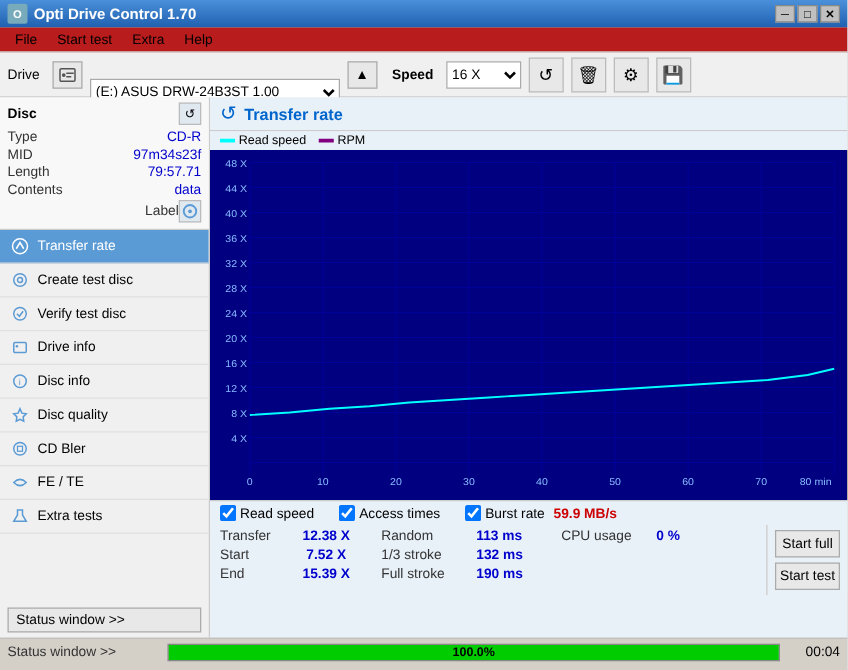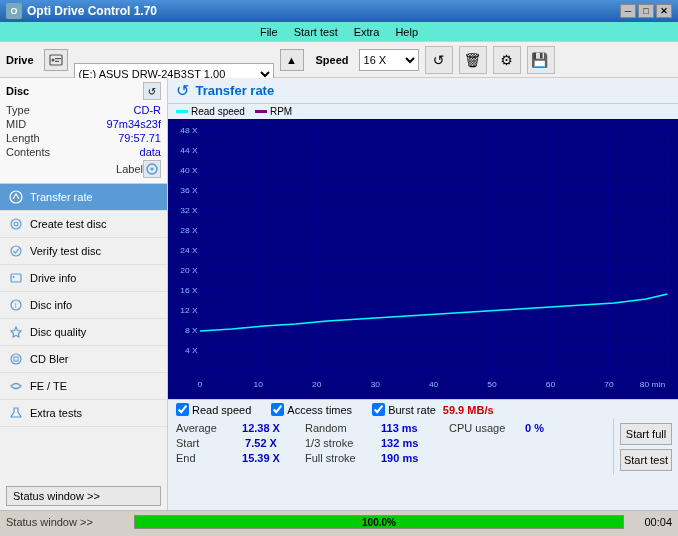--- a/index.html
+++ b/index.html
@@ -22,45 +22,44 @@
     .title-bar-buttons { display: flex; gap: 2px; }
     .title-btn {
       width: 16px; height: 14px; background: #c0c0c0;
       border: 1px solid #888; display: flex; align-items: center; justify-content: center;
       font-size: 9px; cursor: pointer; color: #000;
     }
     .title-btn.close { background: #c0c0c0; }
 
     
     .menu-bar {
-      background: #5eead4;
+      background: #b91c1c;
       height: 20px;
       display: flex;
       align-items: center;
       border-bottom: 1px solid #ccc;
       padding: 0 4px;
-      justify-content: center;
     }
     .menu-item {
       padding: 2px 8px;
       cursor: pointer;
       font-size: 11px;
     }
 
     
     .toolbar {
       background: #f0f0f0;
       height: 36px;
       border-bottom: 1px solid #ccc;
       display: flex;
       align-items: center;
       padding: 0 6px;
       gap: 6px;
     }
-    .toolbar-label { font-size: 11px; font-weight: bold; margin-right: 4px; }
+    .toolbar-label { font-size: 11px; font-weight: normal; margin-right: 4px; }
     .drive-select {
       width: 200px; height: 22px; font-size: 11px;
       border: 1px solid #aaa; background: white; margin-top: 28px;
     }
     .toolbar-btn {
       height: 22px; width: 24px; background: #e8e8e8;
       border: 1px solid #aaa; cursor: pointer; display: flex; align-items: center; justify-content: center;
     }
     .speed-label { font-size: 11px; font-weight: bold; margin-left: 6px; margin-right: 4px; }
     .speed-select { width: 60px; height: 22px; font-size: 11px; border: 1px solid #aaa; background: white; }
@@ -473,21 +472,21 @@
         <span class="burst-val">59.9 MB/s</span>
       </div>
     </div>
 
     <div class="stats-bottom">
       <div class="stats-main">
         <div style="display:flex; gap:20px;">
 
           <div class="stats-col">
             <div class="stat-row">
-              <span class="stat-key">Average</span>
+              <span class="stat-key">Transfer</span>
               <span class="stat-val">12.38 X</span>
             </div>
             <div class="stat-row">
               <span class="stat-key">Start</span>
               <span class="stat-val">7.52 X</span>
             </div>
             <div class="stat-row">
               <span class="stat-key">End</span>
               <span class="stat-val">15.39 X</span>
             </div>

